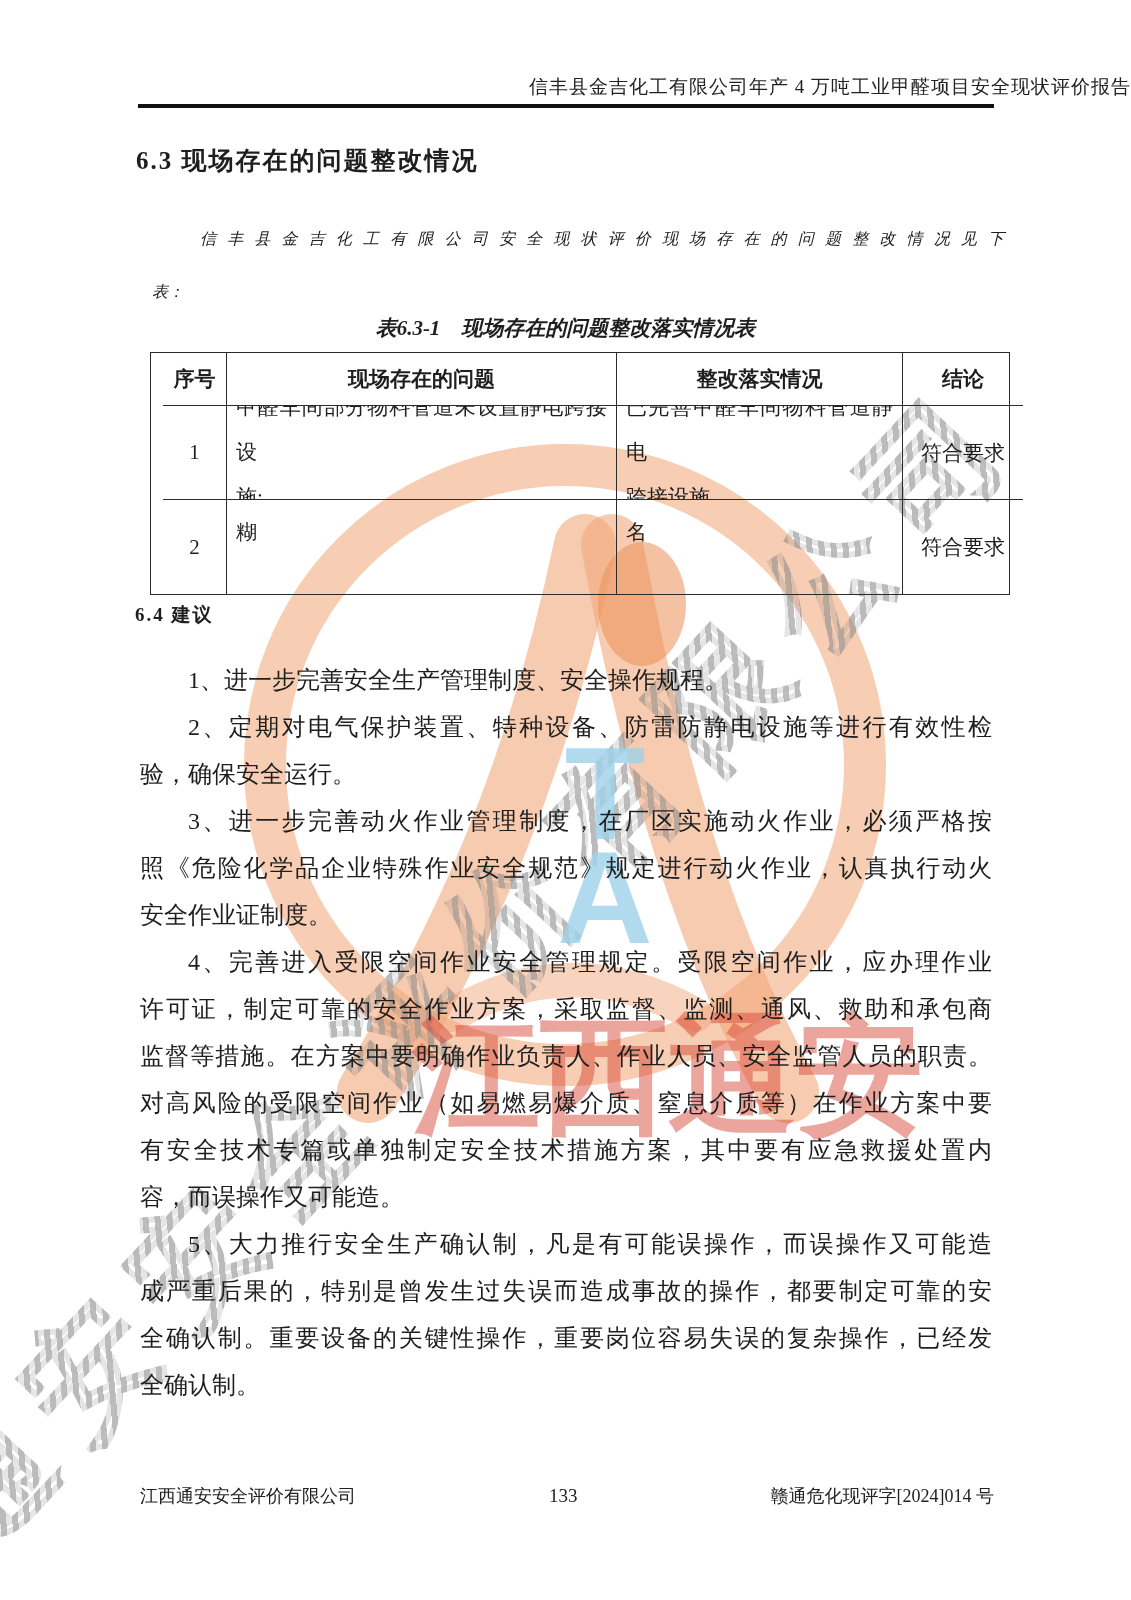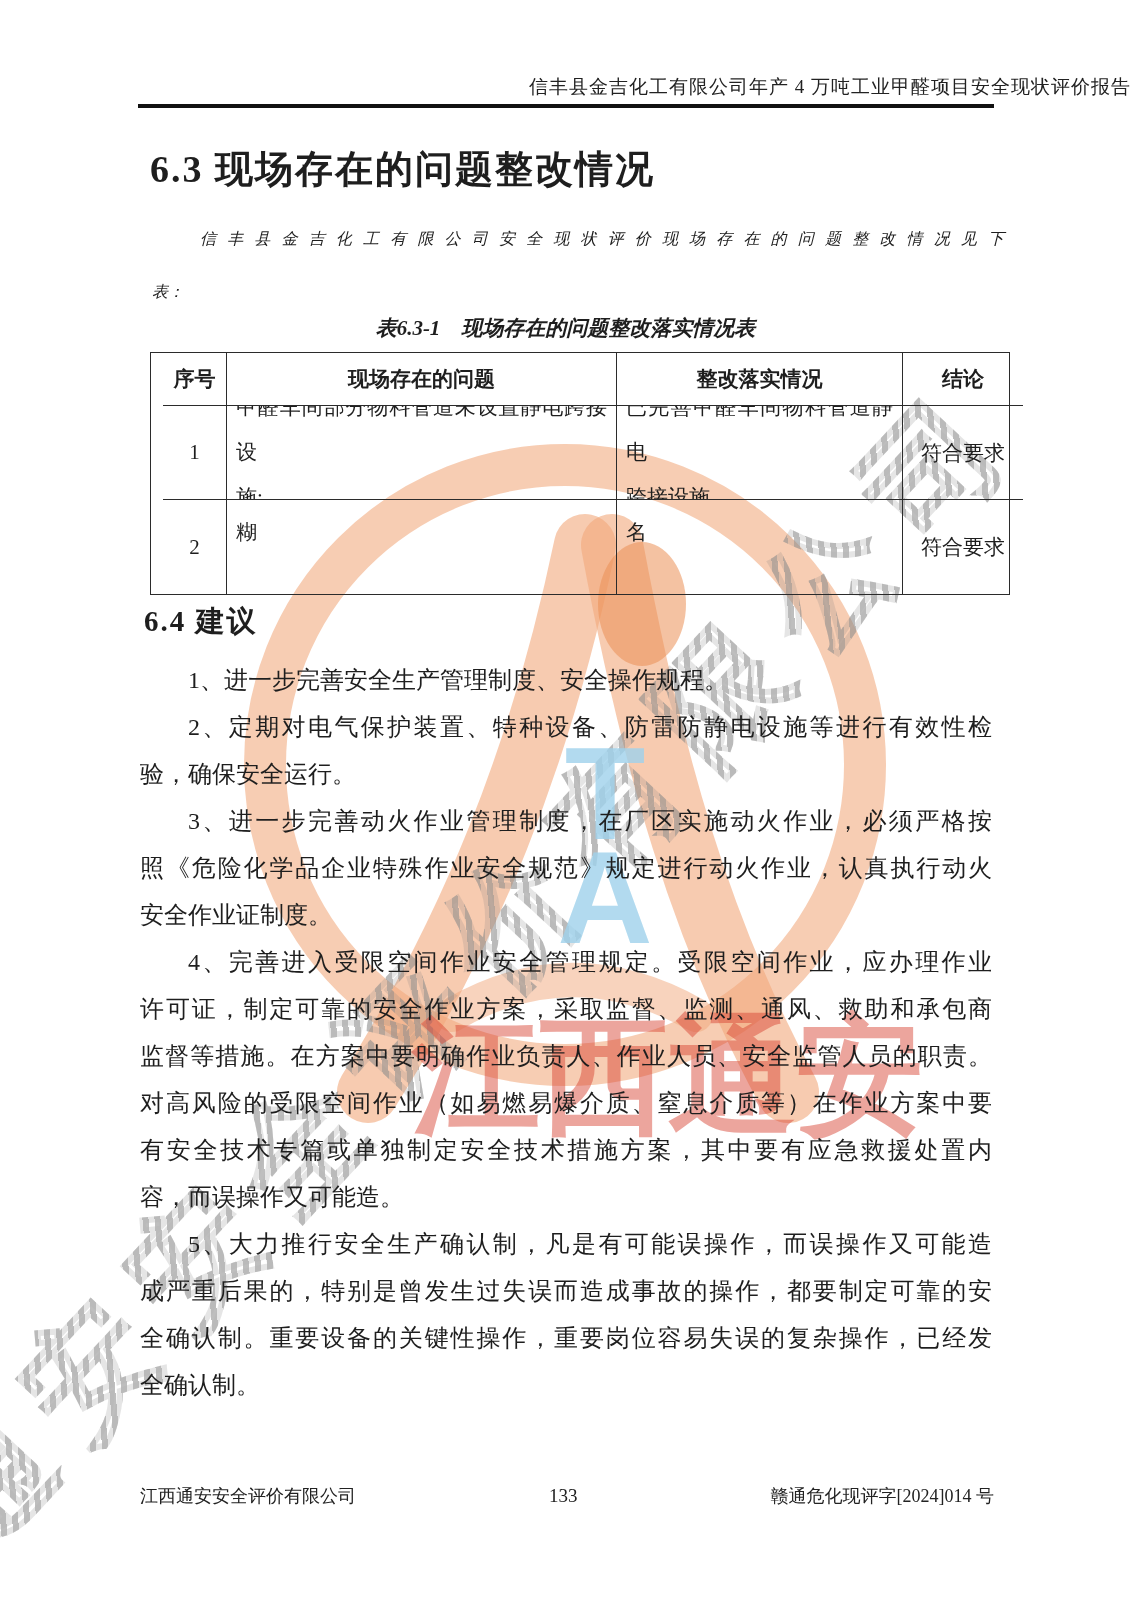--- a/index.html
+++ b/index.html
@@ -34,21 +34,21 @@
     font-family:"Liberation Sans","DejaVu Sans",sans-serif;
     font-weight:700;font-size:132px;line-height:104px;opacity:.8;
   }
   
   .content{position:absolute;inset:0;z-index:1;}
   .doc-title{
     position:absolute;top:74px;left:0;width:100%;text-align:right;
     font-size:19px;letter-spacing:1px;color:#222;
   }
   .rule{position:absolute;top:104px;left:138px;width:856px;height:4px;background:#111;}
-  .h63{position:absolute;top:144px;left:150px;font-size:38px;font-weight:700;letter-spacing:2px;text-align:center;}
+  .h63{position:absolute;top:144px;left:136px;font-size:25px;font-weight:700;letter-spacing:2px;text-align:center;}
   .intro{position:absolute;top:212px;left:152px;width:852px;font-size:16px;line-height:53px;font-style:italic;}
   .caption{
     position:absolute;top:314px;left:0;width:1131px;text-align:center;
     font-size:21px;font-weight:700;font-style:italic;
   }
   .tbl{
     position:absolute;top:352px;left:150px;width:860px;
     display:grid;grid-template-columns:64px 390px 286px 120px;
     grid-template-rows:53px 94px 94px;
     border:1.6px solid #2b2b2b;box-sizing:border-box;background:transparent;
@@ -60,21 +60,21 @@
     display:flex;flex-direction:column;justify-content:center;
     box-sizing:border-box;overflow:hidden;
   }
   .cell.lastcol{border-right:none;}
   .cell.lastrow{border-bottom:none;gap:30px;}
   .cell.th{font-weight:700;align-items:center;}
   .cell.cen{align-items:center;text-align:center;}
   .cell.txt{padding:0 9px;}
   .cell .cln{line-height:45px;}
   .fill{text-align:justify;text-align-last:justify;}
-  .h64{position:absolute;top:602px;left:144px;font-size:29px;font-weight:700;letter-spacing:2px;}
+  .h64{position:absolute;top:602px;left:135px;font-size:19px;font-weight:700;letter-spacing:2px;}
   .sug{position:absolute;top:657px;left:140px;width:852px;font-size:24px;line-height:47px;}
   .ln{min-height:47px;}
   .ind{padding-left:48px;}
   .ind.fill{text-align:justify;text-align-last:justify;}
   .page-footer{
     position:absolute;top:1484px;left:140px;width:854px;
     display:flex;justify-content:space-between;align-items:baseline;
     font-size:18px;color:#222;
   }
   .page-footer .pageno{font-size:19px;}

